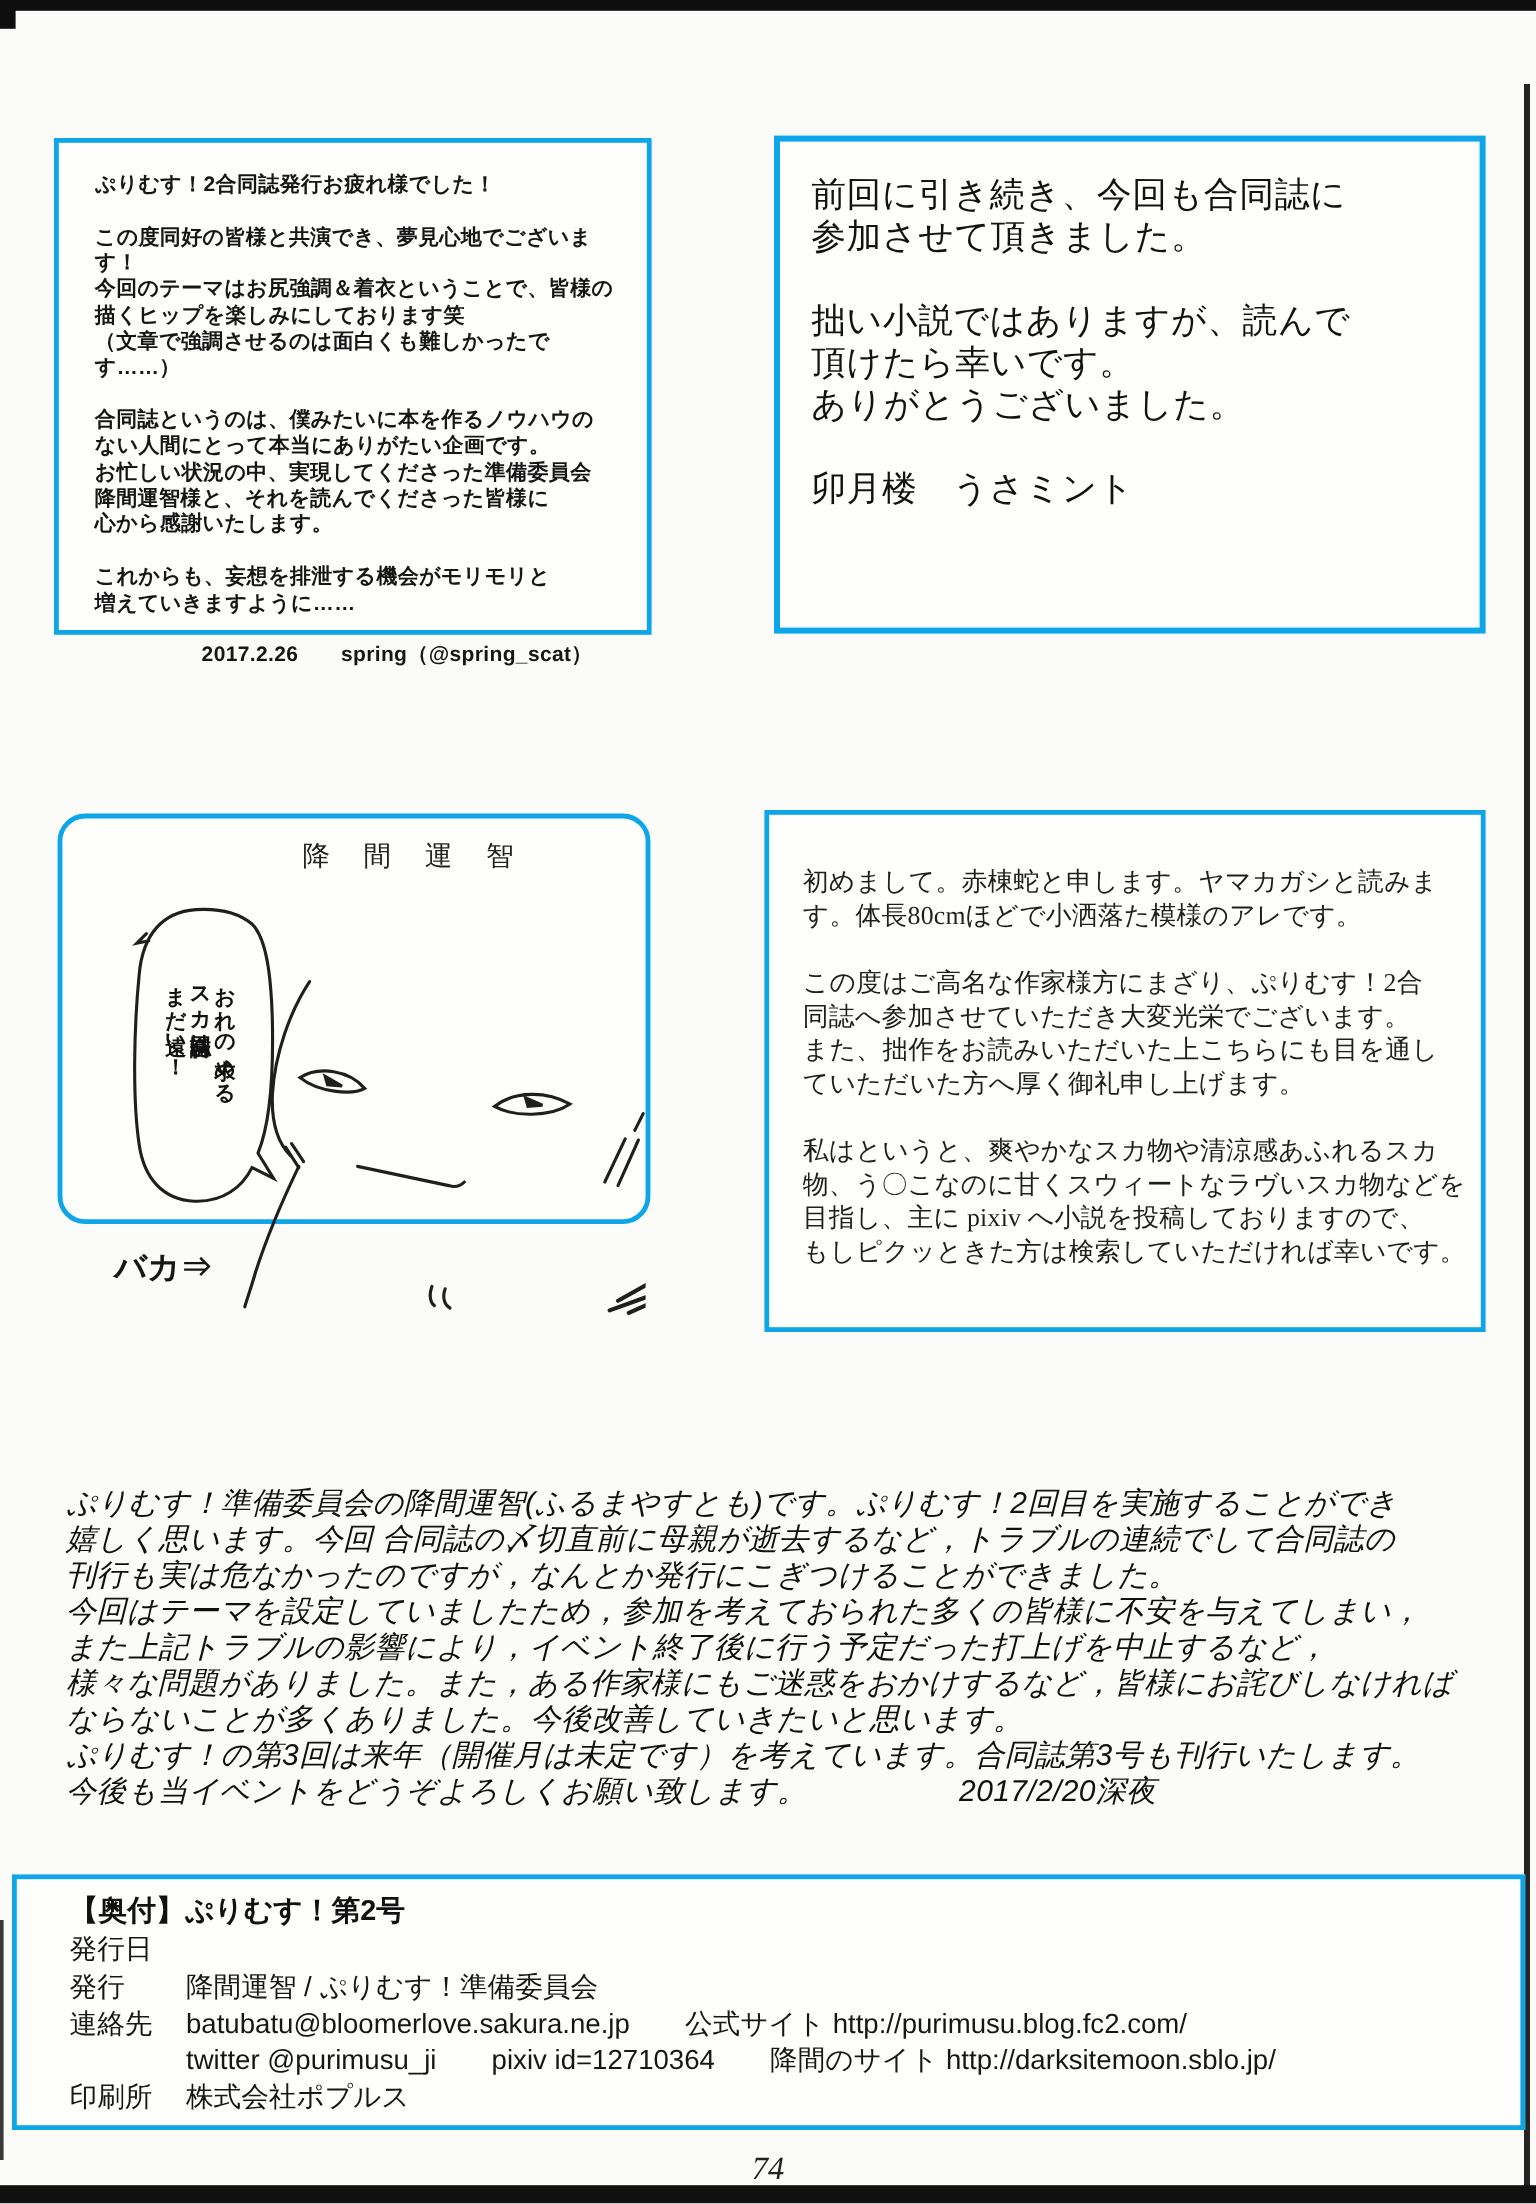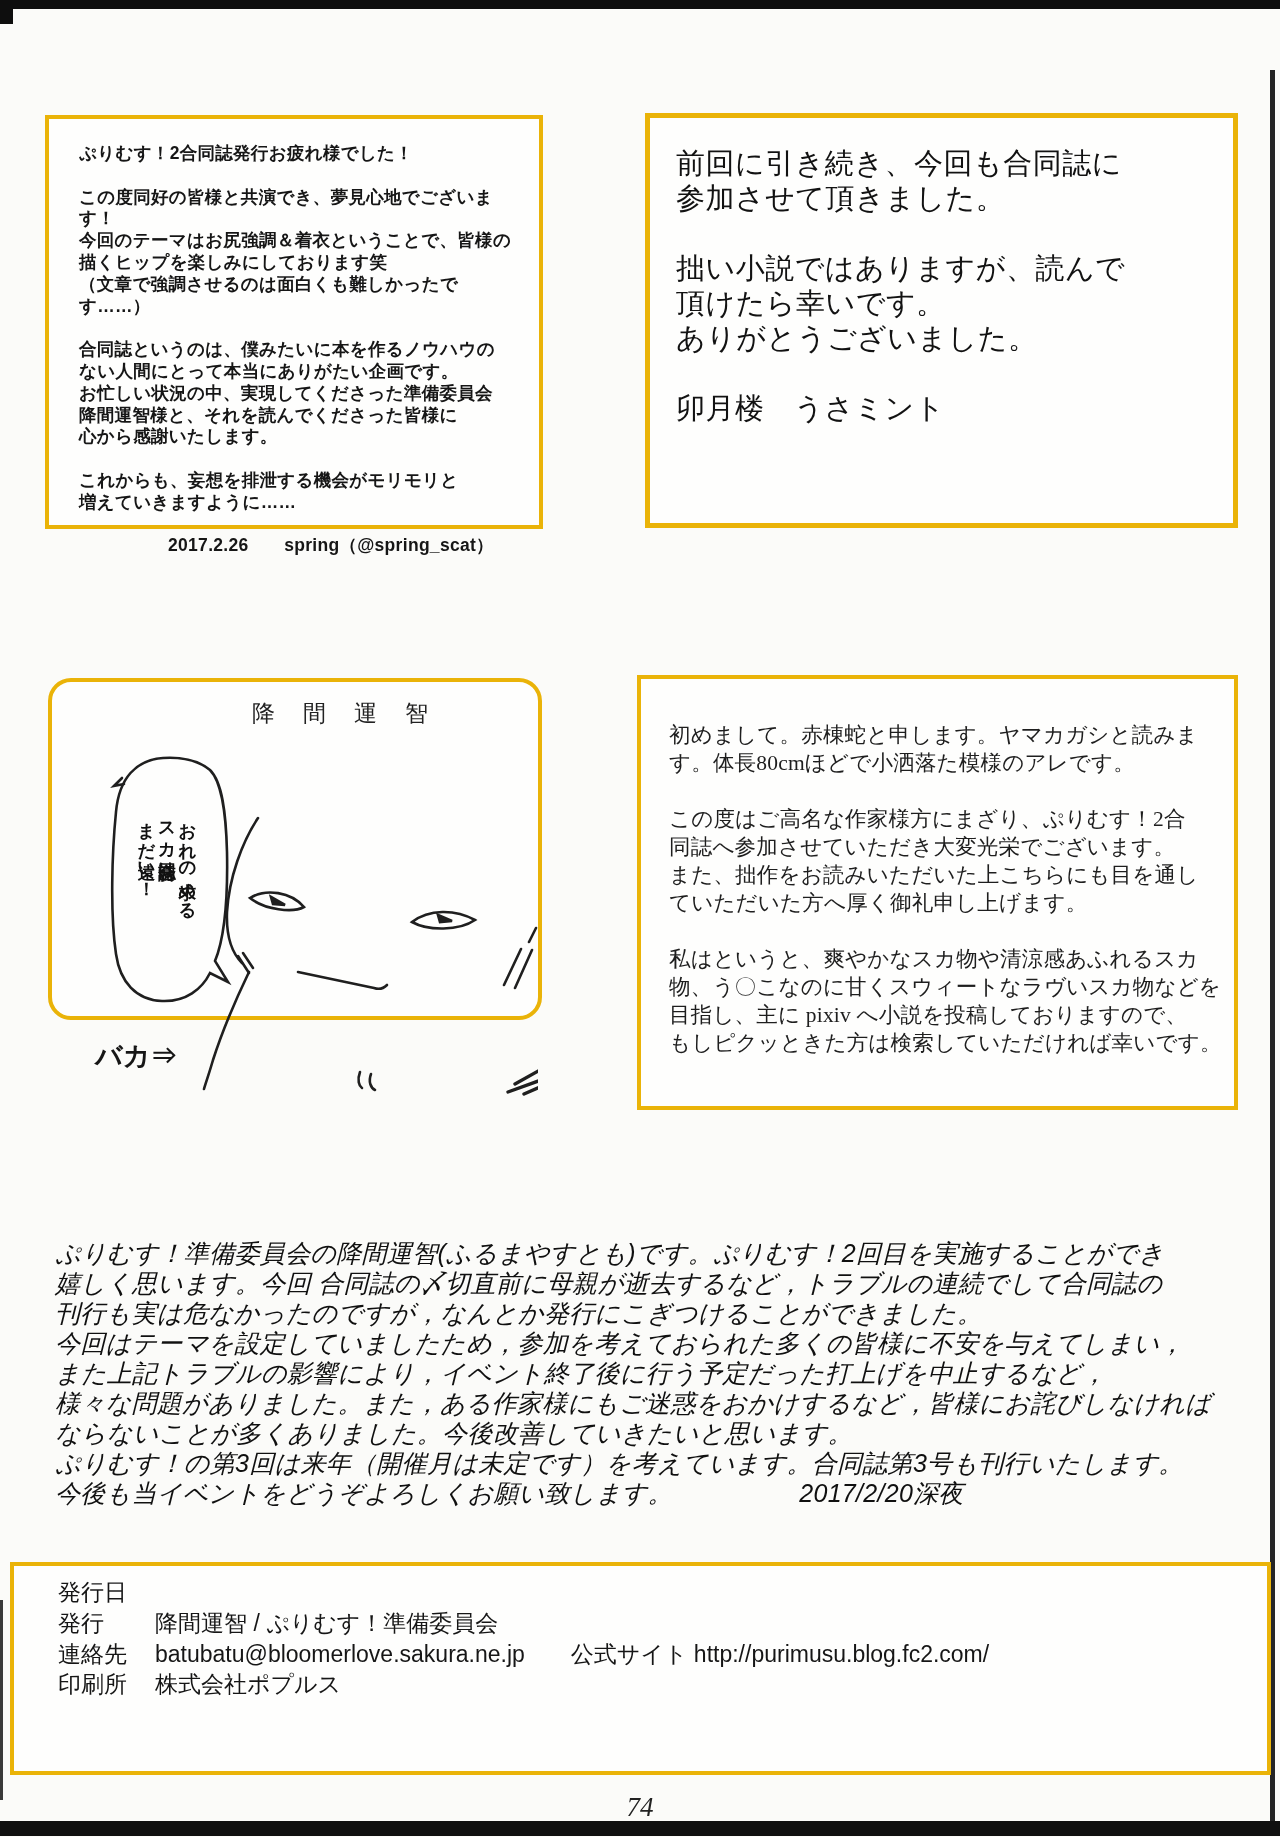--- a/index.html
+++ b/index.html
@@ -8,21 +8,21 @@
     background:#fbfbf9; overflow:hidden; color:#1b1b1b;
     font-family:"Liberation Sans", sans-serif;
   }
   
   .edge-top{position:absolute;left:0;top:0;width:100%;height:9px;background:#0e0e0e;}
   .corner-tl{position:absolute;left:0;top:0;width:13px;height:24px;background:#0e0e0e;}
   .edge-right{position:absolute;left:1270px;top:70px;width:5px;height:1752px;background:#242424;}
   .edge-bottom{position:absolute;left:0;top:1821px;width:100%;height:15px;background:#101010;}
   .edge-left-low{position:absolute;left:0;top:1600px;width:3px;height:200px;background:#3a3a3a;}
 
-  .box{position:absolute;background:#fefefd;border:4px solid #eab308;box-sizing:border-box;}
+  .box{position:absolute;background:#fefefd;border:4px solid #0ea5e9;box-sizing:border-box;}
 
   .pre{white-space:pre-line;}
 
   
   #box-spring{left:45px;top:115px;width:498px;height:414px;padding:24px 14px 0 30px;}
   #box-spring .msg{font-size:17.5px;line-height:21.8px;letter-spacing:.3px;font-weight:bold;color:#161616;}
 
   
   #box-usamint{left:645px;top:113px;width:593px;height:415px;border-width:5px;padding:28px 10px 0 26px;}
   #box-usamint .msg{font-size:29px;line-height:35px;letter-spacing:.5px;color:#121212;}
@@ -147,33 +147,35 @@
 嬉しく思います。今回 合同誌の〆切直前に母親が逝去するなど，トラブルの連続でして合同誌の
 刊行も実は危なかったのですが，なんとか発行にこぎつけることができました。
 今回はテーマを設定していましたため，参加を考えておられた多くの皆様に不安を与えてしまい，
 また上記トラブルの影響により，イベント終了後に行う予定だった打上げを中止するなど，
 様々な問題がありました。また，ある作家様にもご迷惑をおかけするなど，皆様にお詫びしなければ
 ならないことが多くありました。今後改善していきたいと思います。
 ぷりむす！の第3回は来年（開催月は未定です）を考えています。合同誌第3号も刊行いたします。
 今後も当イベントをどうぞよろしくお願い致します。　　　　　2017/2/20深夜</div>
 
   <section class="box" id="colophon">
+    <div class="colophon-title">【奥付】ぷりむす！第2号</div>
     <div class="colophon-row">
       <span class="c-label">発行日</span>
     </div>
     <div class="colophon-row">
       <span class="c-label">発行</span>
       <span class="c-value">降間運智 / ぷりむす！準備委員会</span>
     </div>
     <div class="colophon-row">
       <span class="c-label">連絡先</span>
       <span class="c-value">batubatu@bloomerlove.sakura.ne.jp　　公式サイト http://purimusu.blog.fc2.com/</span>
     </div>
     <div class="colophon-row">
       <span class="c-label"></span>
+      <span class="c-value">twitter @purimusu_ji　　pixiv id=12710364　　降間のサイト http://darksitemoon.sblo.jp/</span>
     </div>
     <div class="colophon-row">
       <span class="c-label">印刷所</span>
       <span class="c-value">株式会社ポプルス</span>
     </div>
   </section>
 
   <div class="page-number">74</div>
 
 </div>

